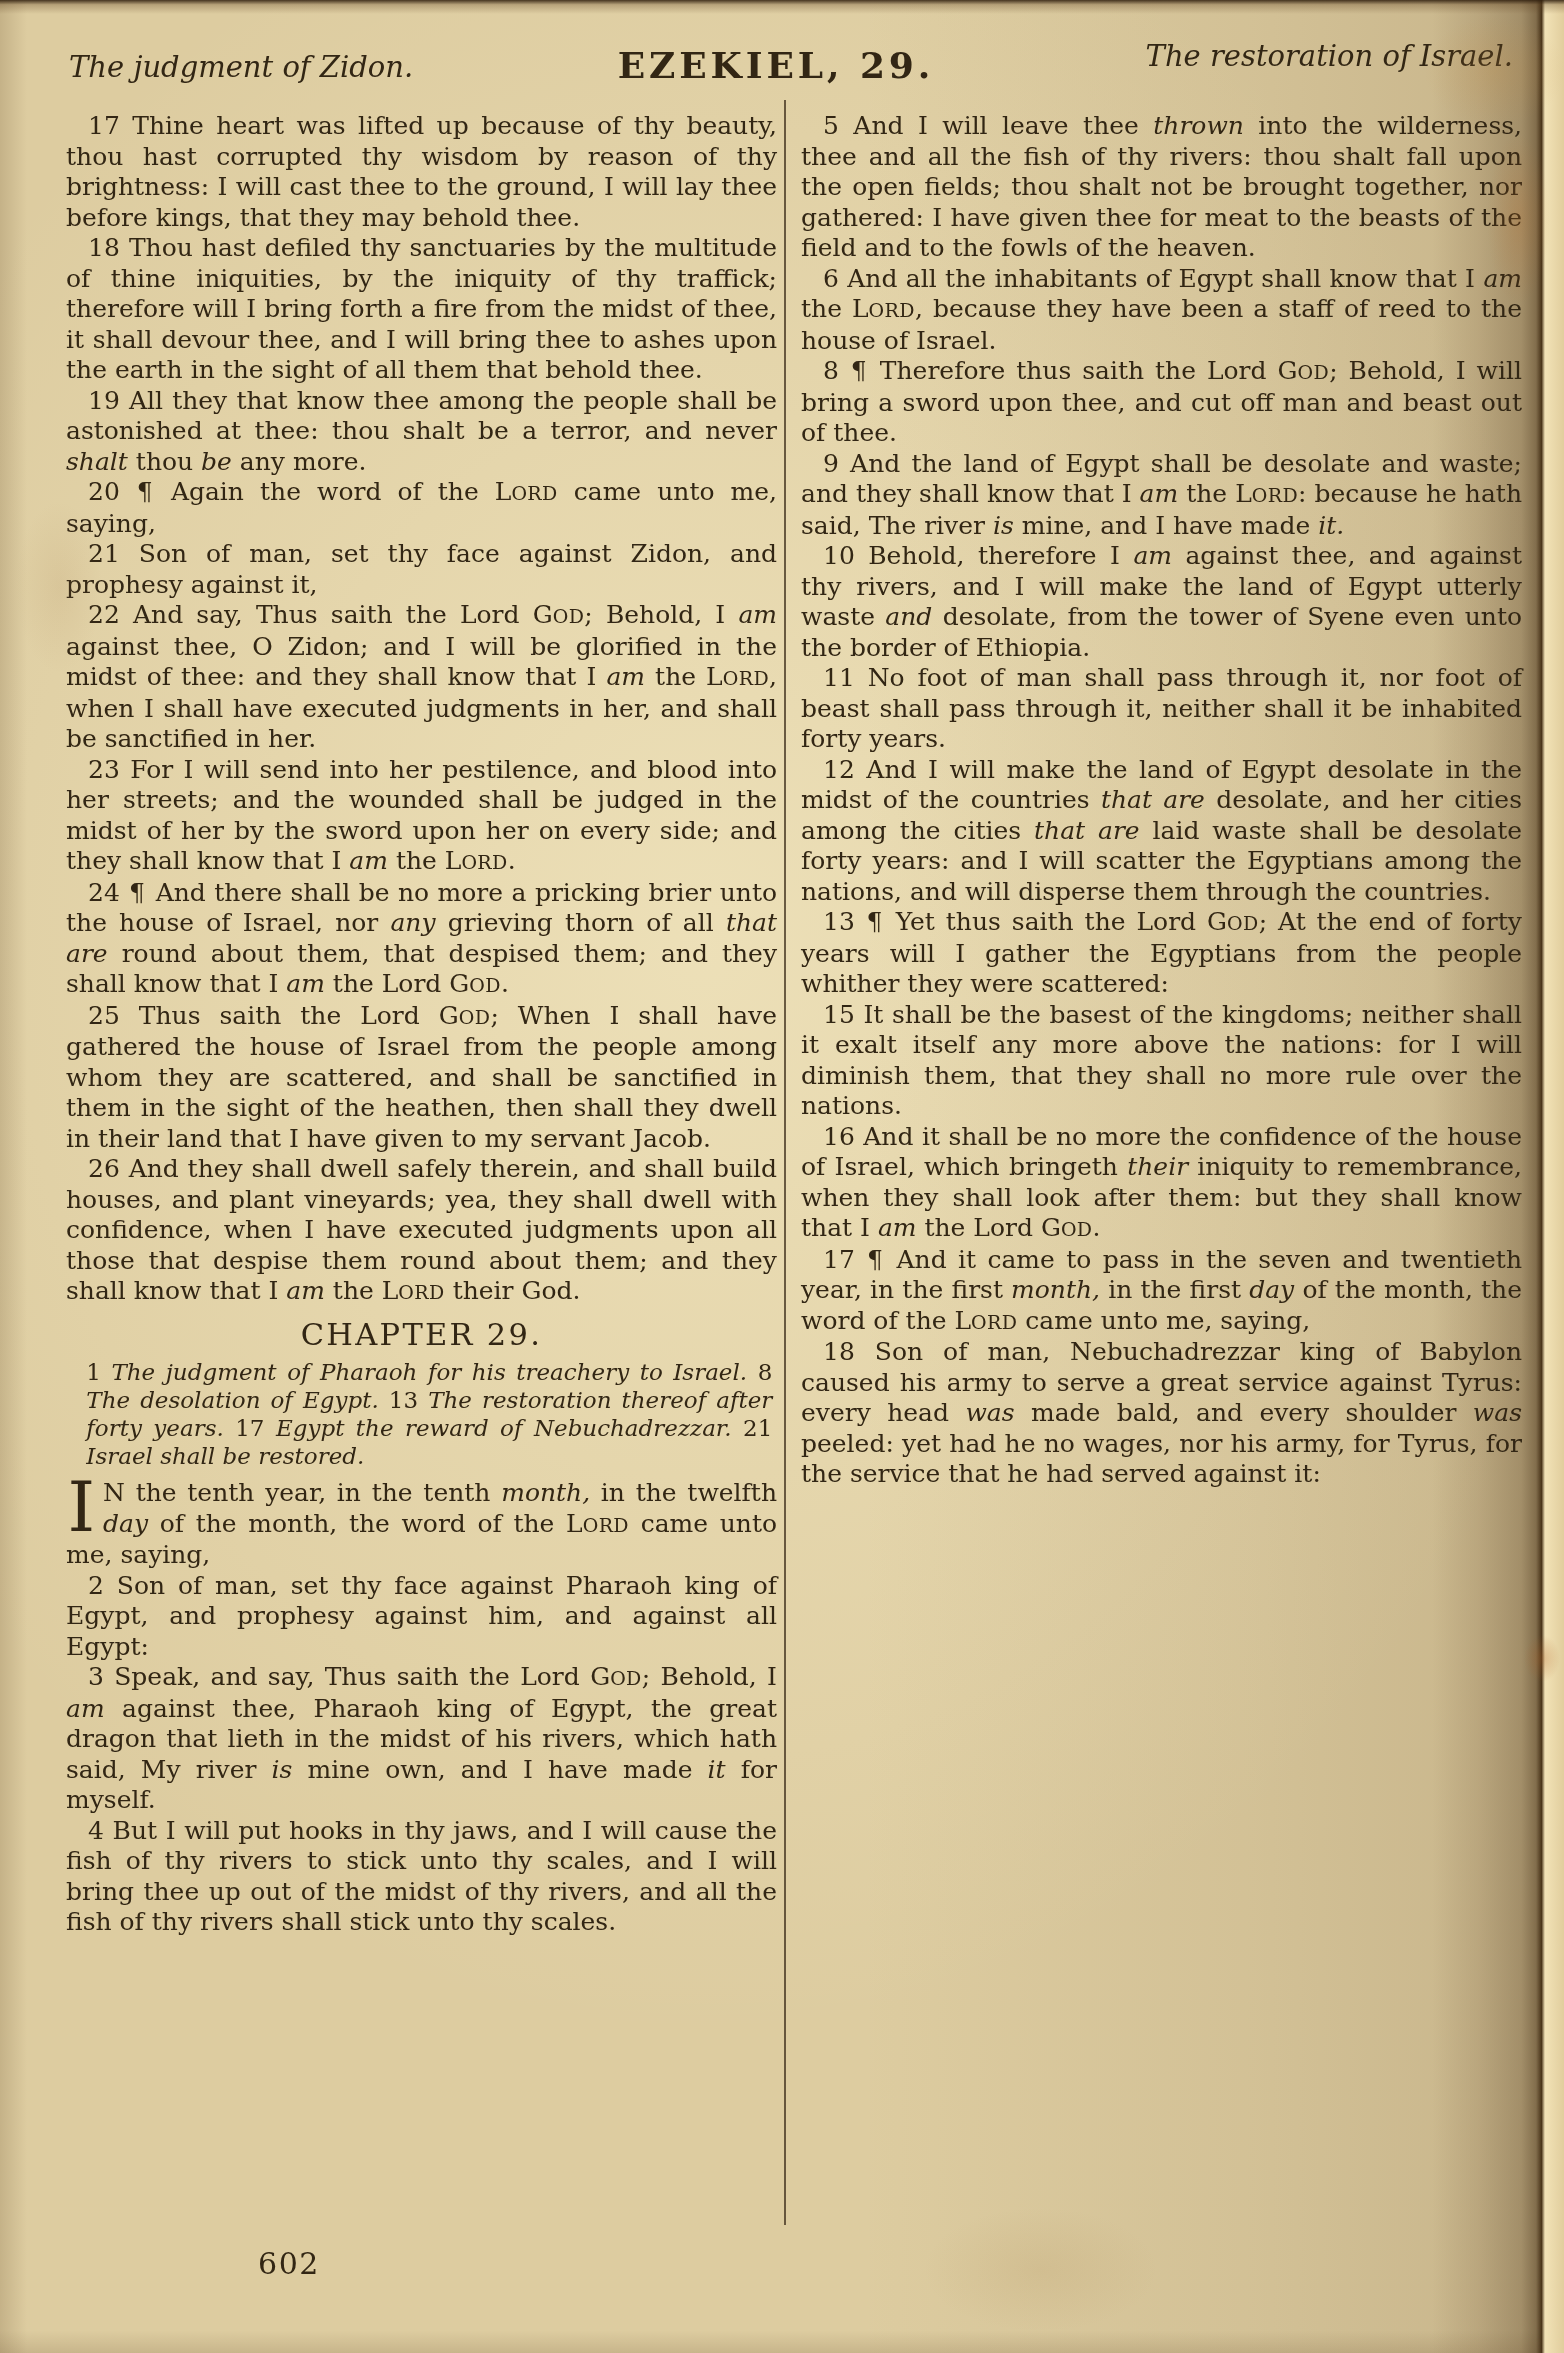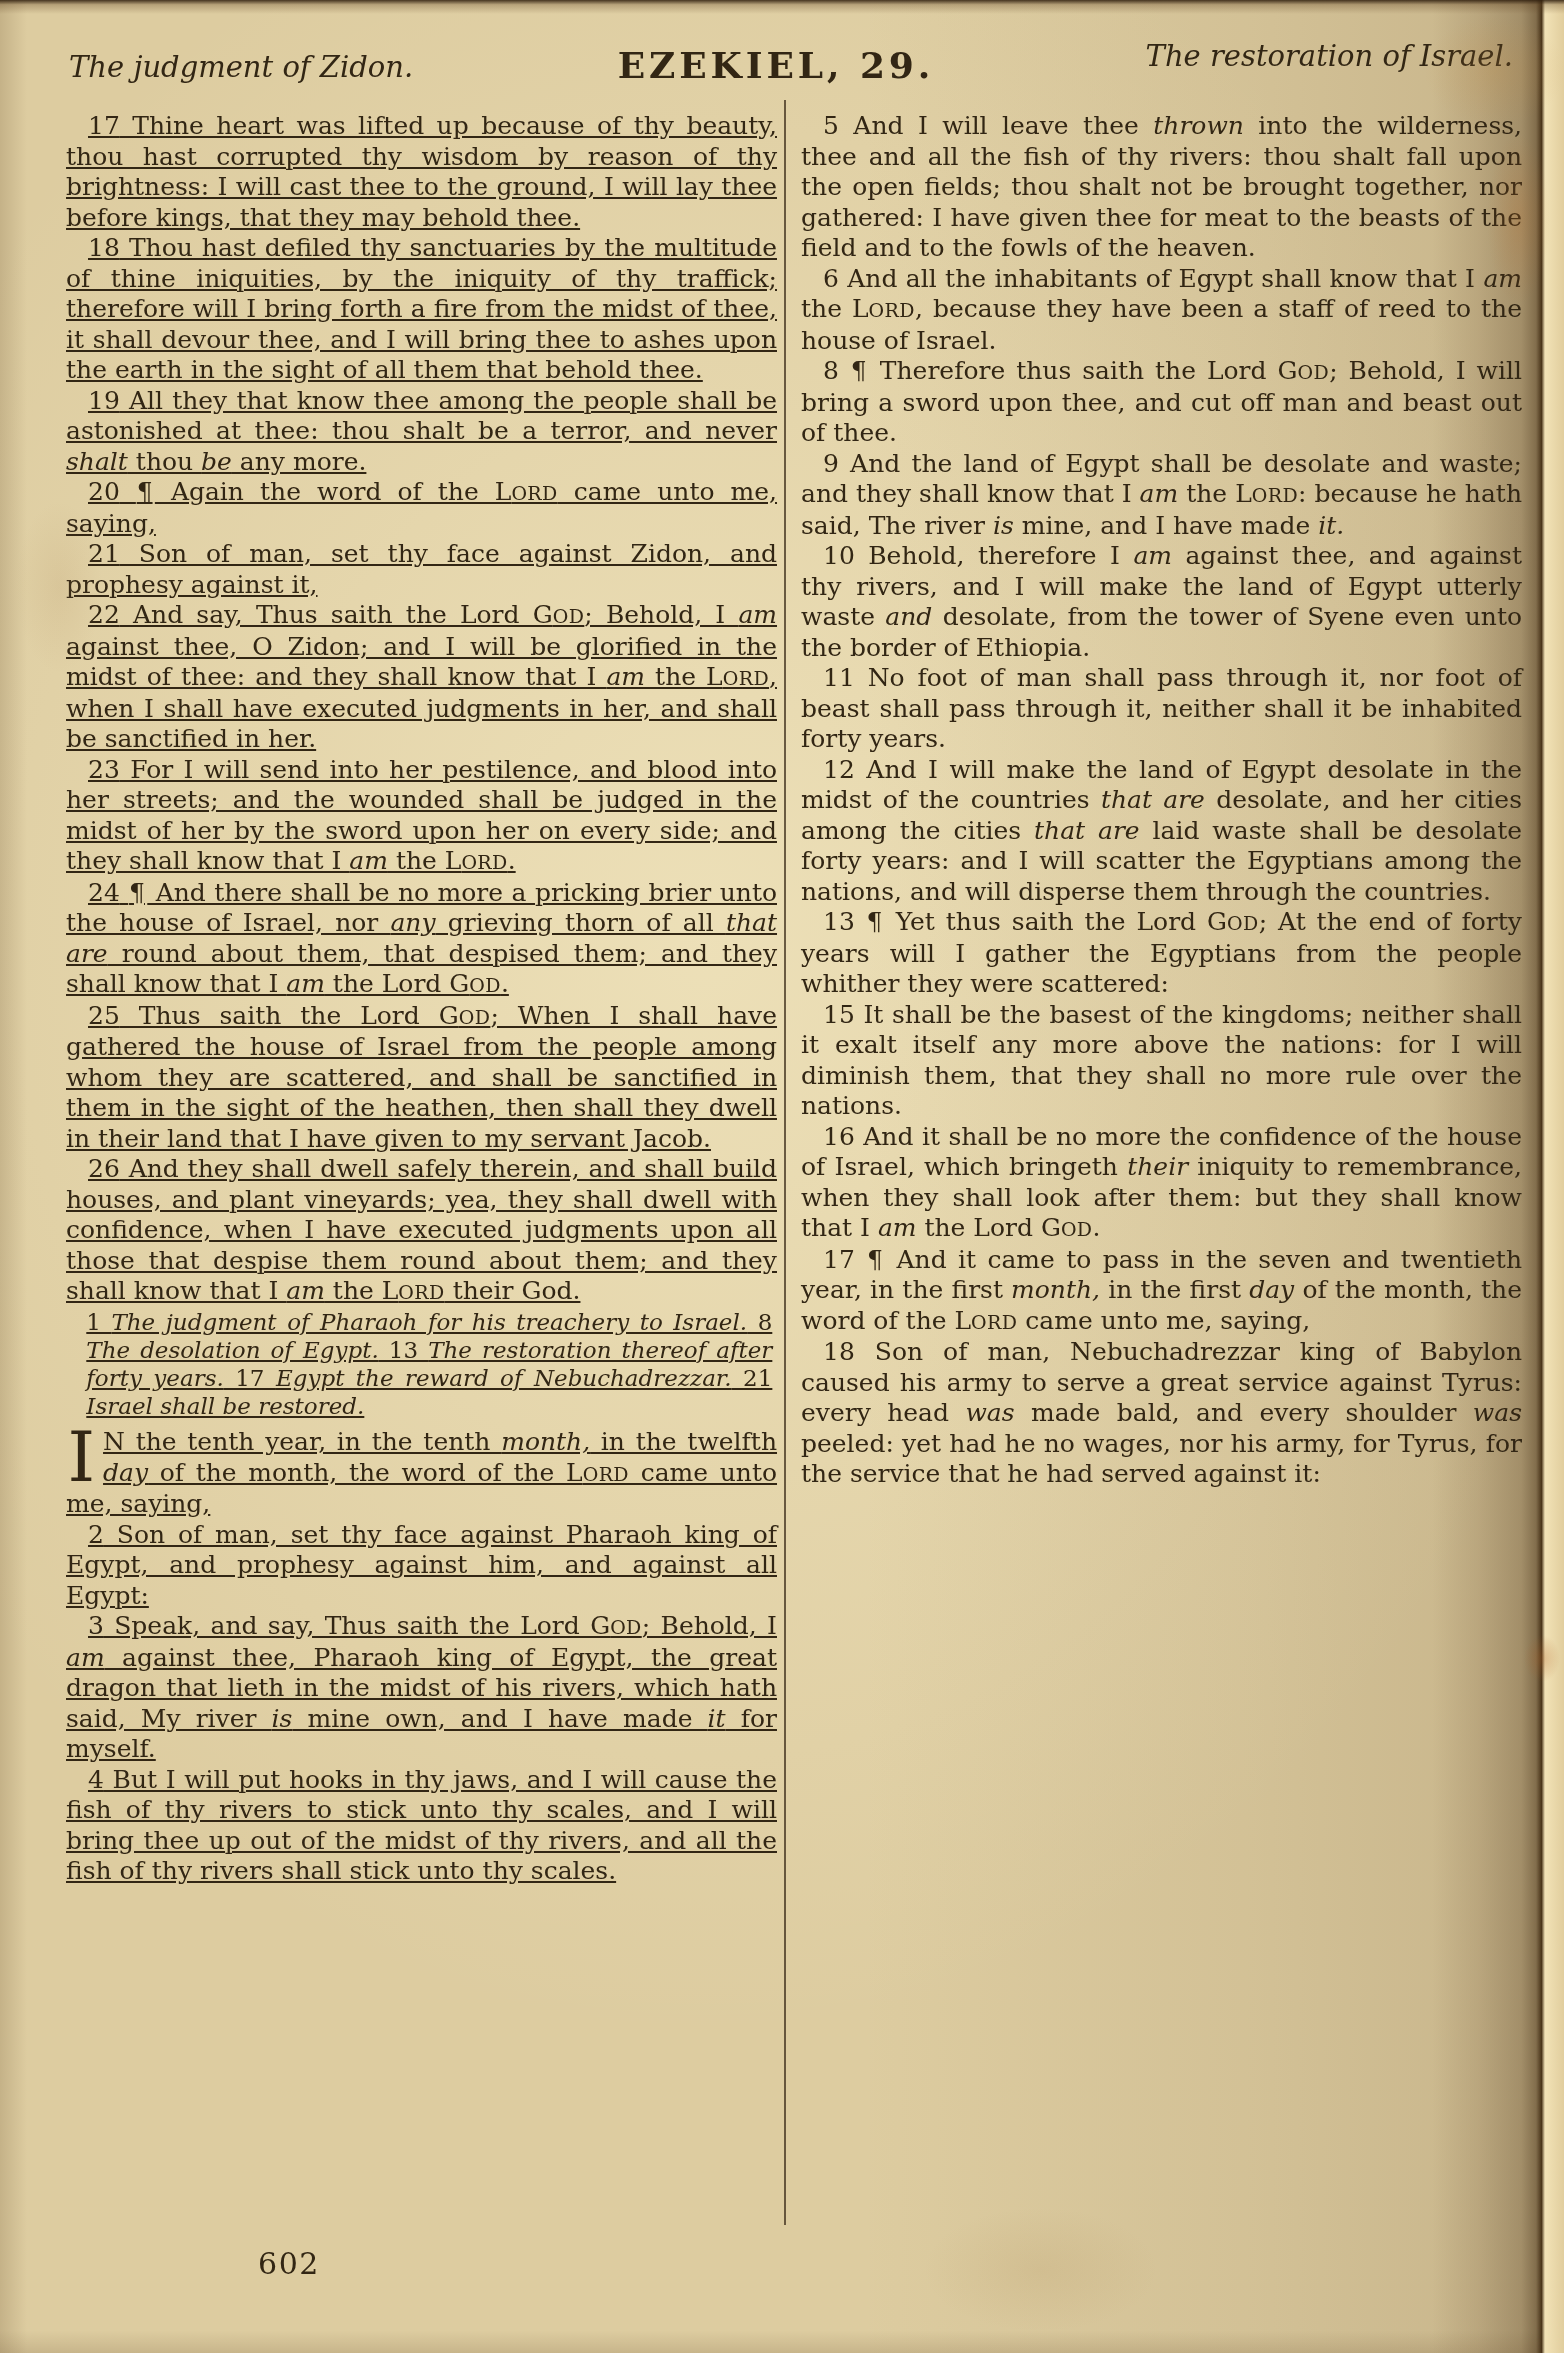--- a/index.html
+++ b/index.html
@@ -24,21 +24,21 @@
   .running-head.right{right:52px;top:39px;}
   .book-title{
     position:absolute;left:0;top:44px;width:1552px;text-align:center;
     font-weight:bold;font-size:36px;letter-spacing:3.9px;white-space:nowrap;
   }
   .col{
     position:absolute;top:111px;
     text-align:justify;
     font-size:25px;line-height:30.5px;
   }
-  .col.left{left:66px;width:711px;text-decoration:underline;}
+  .col.left{left:66px;width:711px;}
   .col.right{left:801px;width:721px;}
   .divider{position:absolute;left:784px;top:100px;width:2.3px;height:2125px;background:rgba(56,40,22,0.72);}
   .verse{margin:0;text-indent:22px;}
   .verse.has-drop{text-indent:0;}
   .dropcap{float:left;font-size:70px;line-height:55px;padding:2.3px 7.8px 0 1.6px;}
   .sc{font-size:0.76em;letter-spacing:0.4px;}
   .pilcrow{margin:0 2.3px 0 0.8px;}
   .chapter-heading{text-align:center;font-size:30.5px;letter-spacing:2.3px;margin:12.5px 0 7.8px 0;text-indent:0;}
   .chapter-summary{
     font-size:23px;line-height:28px;
@@ -67,20 +67,21 @@
       <p class="verse"><span class="vnum">17</span> Thine heart was lifted up because of thy beauty, thou hast corrupted thy wisdom by reason of thy brightness: I will cast thee to the ground, I will lay thee before kings, that they may behold thee.</p>
       <p class="verse"><span class="vnum">18</span> Thou hast defiled thy sanctuaries by the multitude of thine iniquities, by the iniquity of thy traffick; therefore will I bring forth a fire from the midst of thee, it shall devour thee, and I will bring thee to ashes upon the earth in the sight of all them that behold thee.</p>
       <p class="verse"><span class="vnum">19</span> All they that know thee among the people shall be astonished at thee: thou shalt be a terror, and never <i>shalt</i> thou <i>be</i> any more.</p>
       <p class="verse"><span class="vnum">20</span> <span class="pilcrow">¶</span> Again the word of the L<span class="sc">ORD</span> came unto me, saying,</p>
       <p class="verse"><span class="vnum">21</span> Son of man, set thy face against Zidon, and prophesy against it,</p>
       <p class="verse"><span class="vnum">22</span> And say, Thus saith the Lord G<span class="sc">OD</span>; Behold, I <i>am</i> against thee, O Zidon; and I will be glorified in the midst of thee: and they shall know that I <i>am</i> the L<span class="sc">ORD</span>, when I shall have executed judgments in her, and shall be sanctified in her.</p>
       <p class="verse"><span class="vnum">23</span> For I will send into her pestilence, and blood into her streets; and the wounded shall be judged in the midst of her by the sword upon her on every side; and they shall know that I <i>am</i> the L<span class="sc">ORD</span>.</p>
       <p class="verse"><span class="vnum">24</span> <span class="pilcrow">¶</span> And there shall be no more a pricking brier unto the house of Israel, nor <i>any</i> grieving thorn of all <i>that are</i> round about them, that despised them; and they shall know that I <i>am</i> the Lord G<span class="sc">OD</span>.</p>
       <p class="verse"><span class="vnum">25</span> Thus saith the Lord G<span class="sc">OD</span>; When I shall have gathered the house of Israel from the people among whom they are scattered, and shall be sanctified in them in the sight of the heathen, then shall they dwell in their land that I have given to my servant Jacob.</p>
       <p class="verse"><span class="vnum">26</span> And they shall dwell safely therein, and shall build houses, and plant vineyards; yea, they shall dwell with confidence, when I have executed judgments upon all those that despise them round about them; and they shall know that I <i>am</i> the L<span class="sc">ORD</span> their God.</p>
+      <div class="chapter-heading">CHAPTER 29.</div>
       <div class="chapter-summary">1 <i>The judgment of Pharaoh for his treachery to Israel.</i> 8 <i>The desolation of Egypt.</i> 13 <i>The restoration thereof after forty years.</i> 17 <i>Egypt the reward of Nebuchadrezzar.</i> 21 <i>Israel shall be restored.</i></div>
       <p class="verse has-drop"><span class="dropcap">I</span>N the tenth year, in the tenth <i>month,</i> in the twelfth <i>day</i> of the month, the word of the L<span class="sc">ORD</span> came unto me, saying,</p>
       <p class="verse"><span class="vnum">2</span> Son of man, set thy face against Pharaoh king of Egypt, and prophesy against him, and against all Egypt:</p>
       <p class="verse"><span class="vnum">3</span> Speak, and say, Thus saith the Lord G<span class="sc">OD</span>; Behold, I <i>am</i> against thee, Pharaoh king of Egypt, the great dragon that lieth in the midst of his rivers, which hath said, My river <i>is</i> mine own, and I have made <i>it</i> for myself.</p>
       <p class="verse"><span class="vnum">4</span> But I will put hooks in thy jaws, and I will cause the fish of thy rivers to stick unto thy scales, and I will bring thee up out of the midst of thy rivers, and all the fish of thy rivers shall stick unto thy scales.</p>
     </div>
   <div class="col right">
       <p class="verse"><span class="vnum">5</span> And I will leave thee <i>thrown</i> into the wilderness, thee and all the fish of thy rivers: thou shalt fall upon the open fields; thou shalt not be brought together, nor gathered: I have given thee for meat to the beasts of the field and to the fowls of the heaven.</p>
       <p class="verse"><span class="vnum">6</span> And all the inhabitants of Egypt shall know that I <i>am</i> the L<span class="sc">ORD</span>, because they have been a staff of reed to the house of Israel.</p>
       <p class="verse"><span class="vnum">8</span> <span class="pilcrow">¶</span> Therefore thus saith the Lord G<span class="sc">OD</span>; Behold, I will bring a sword upon thee, and cut off man and beast out of thee.</p>

